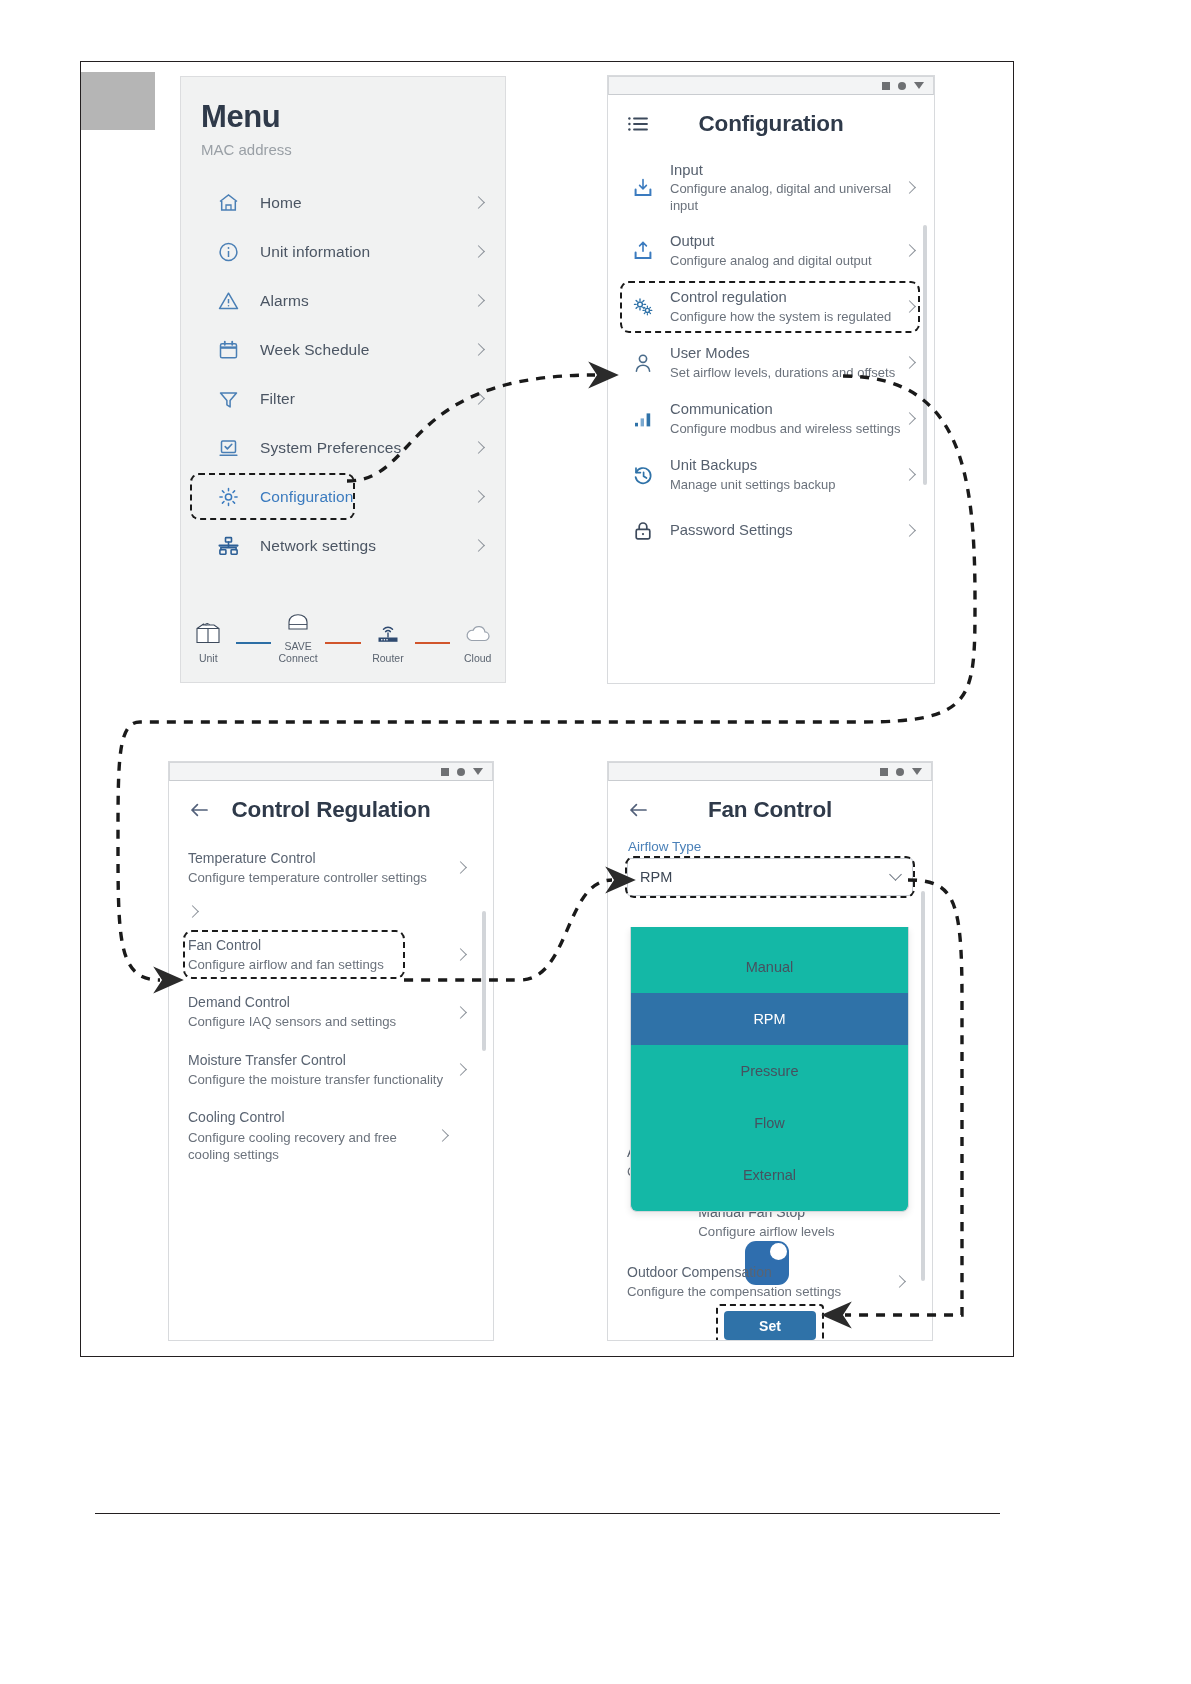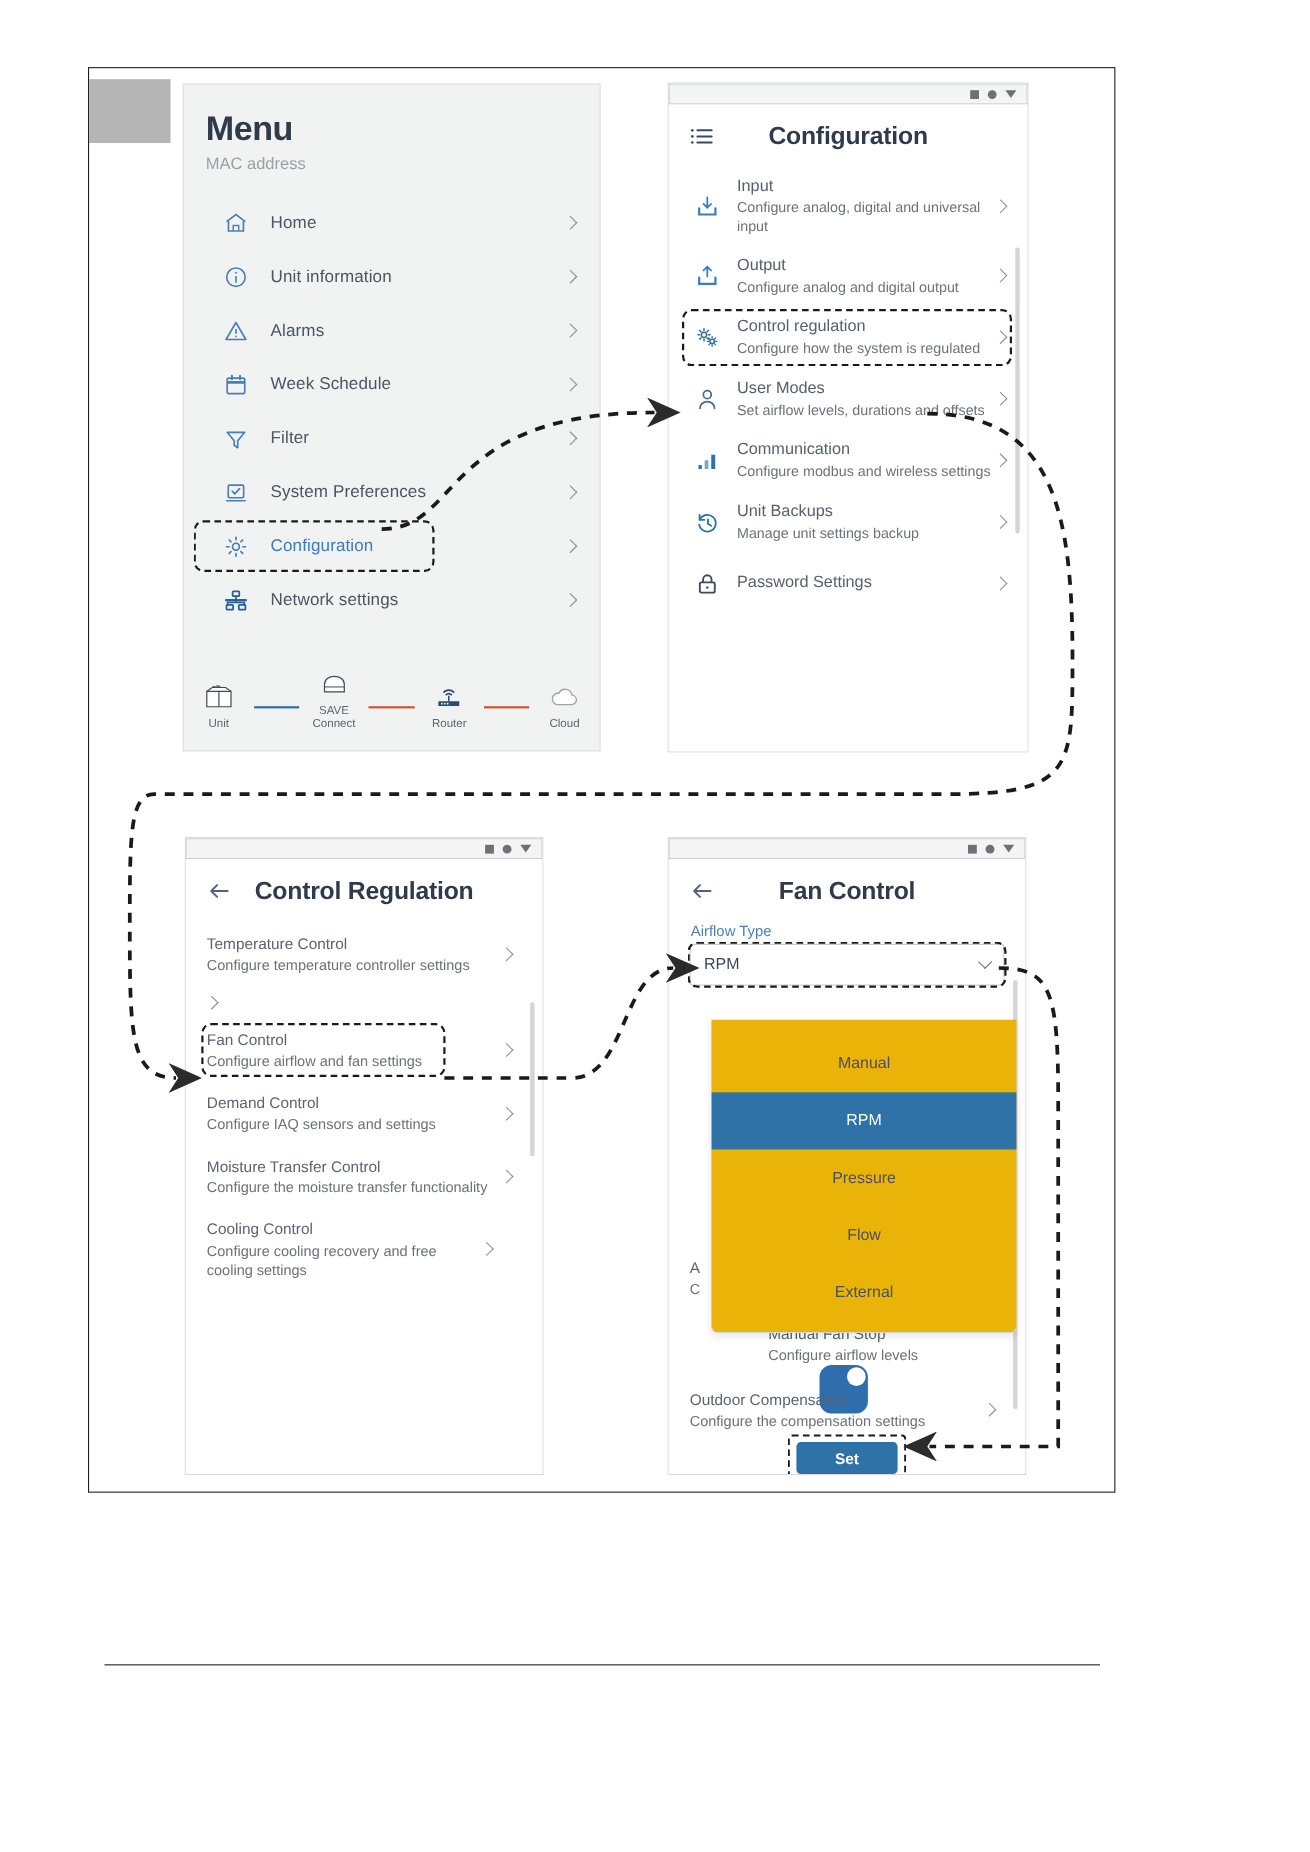--- a/index.html
+++ b/index.html
@@ -44,21 +44,21 @@
   .tb-sq { width:8px; height:8px; background:#6e7073; }
   .tb-ci { width:8px; height:8px; border-radius:50%; background:#6e7073; }
   .tb-tri {
     width:0; height:0;
     border-left:5px solid transparent; border-right:5px solid transparent;
     border-top:7px solid #6e7073;
   }
 
   
   #menu-panel {
-    left:166px; top:76px; width:380px; height:607px;
+    left:180px; top:76px; width:326px; height:607px;
     background:#f1f2f2; border:1px solid #dcdddf;
   }
   .menu-head { padding:24px 0 0 20px; }
   .menu-title {
     font-size:31px; font-weight:bold; color:#2f3a4a;
     letter-spacing:-0.4px; line-height:1;
   }
   .menu-sub {
     font-size:15px; color:#9aa0a6; margin-top:9px;
   }
@@ -145,26 +145,25 @@
     justify-content:space-between;
   }
   .sel-chev {
     width:9px; height:9px;
     border-right:1.8px solid #6a737f; border-bottom:1.8px solid #6a737f;
     transform:rotate(45deg); margin-top:-5px;
   }
   .dropdown {
     position:absolute; left:22px; top:146px;
     width:279px;
-    background:#eab308; border:1px solid #d3d6da;
+    background:#14b8a6; border:1px solid #d3d6da;
     border-top:none; border-radius:0 0 7px 7px;
     box-shadow:0 3px 7px rgba(0,0,0,0.09);
     padding:14px 0 10px 0;
     z-index:5;
-    margin-left:16px;
   }
   .dd-opt {
     height:52px; display:flex; align-items:center; justify-content:center;
     font-size:14.5px; color:#47515f;
   }
   .dd-opt.sel { background:#2f72a8; color:#ffffff; }
 
   .toggle {
     width:44px; height:21px; border-radius:11px;
     background:#2f6eae; position:relative; flex:0 0 44px;

